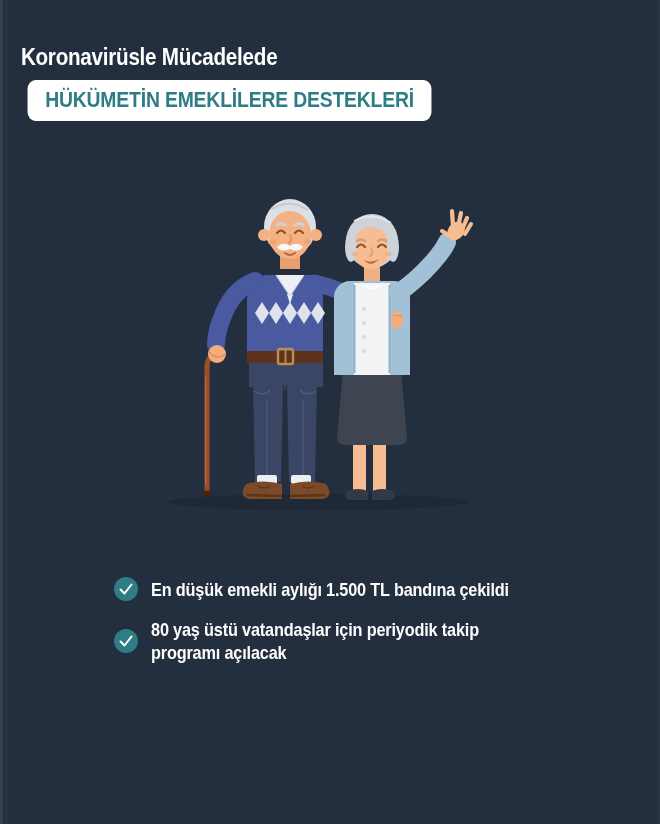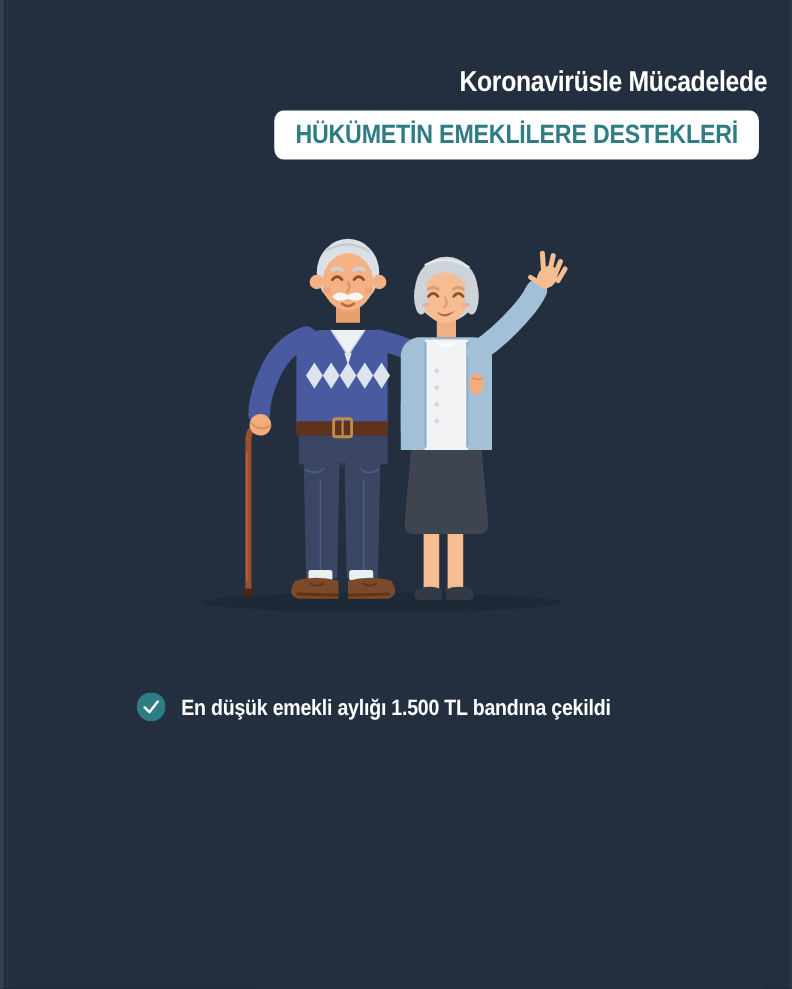--- a/index.html
+++ b/index.html
@@ -7,21 +7,21 @@
     position:relative;width:660px;height:824px;overflow:hidden;
     background:#232f3e;
     font-family:"Liberation Sans", sans-serif;
   }
   .edge{position:absolute;top:0;bottom:0;}
   .edge.left{left:0;width:3px;background:#33404f;}
   .edge.left2{left:6px;width:1px;background:rgba(255,255,255,.05);}
   .edge.right{right:0;width:2px;background:#2b3temp745;}
   .edge.right{right:0;width:2px;background:#2b3745;}
 
-  .header{position:absolute;top:55px;left:0;right:0;text-align:right;}
+  .header{position:absolute;top:43px;left:0;right:0;text-align:left;}
   .kicker{
     display:inline-block;color:#ffffff;font-size:24px;font-weight:bold;
     letter-spacing:-0.3px;transform:scaleX(.86);transform-origin:center top;
     white-space:nowrap;
   }
   .badge{
     display:inline-block;margin-top:9px;background:#ffffff;color:#2e7d84;
     font-size:22px;font-weight:bold;letter-spacing:-0.2px;
     padding:7px 20px 8px;border-radius:9px;white-space:nowrap;
     transform:scaleX(.88);transform-origin:center top;
@@ -200,14 +200,22 @@
   </svg>
 
   <div class="checklist">
     <div class="check-item">
       <svg class="check-icon" viewBox="0 0 24 24">
         <circle cx="12" cy="12" r="12" fill="#2e7d84"></circle>
         <polyline points="6.5,12.5 10.5,16.5 17.5,7.5" fill="none" stroke="#ffffff" stroke-width="2" stroke-linecap="round" stroke-linejoin="round"></polyline>
       </svg>
       <div class="check-text">En düşük emekli aylığı 1.500 TL bandına çekildi</div>
     </div>
+    <div class="check-item">
+      <svg class="check-icon" viewBox="0 0 24 24">
+        <circle cx="12" cy="12" r="12" fill="#2e7d84"></circle>
+        <polyline points="6.5,12.5 10.5,16.5 17.5,7.5" fill="none" stroke="#ffffff" stroke-width="2" stroke-linecap="round" stroke-linejoin="round"></polyline>
+      </svg>
+      <div class="check-text">80 yaş üstü vatandaşlar için periyodik takip
+programı açılacak</div>
+    </div>
   </div>
 </div>
 
 </body></html>

